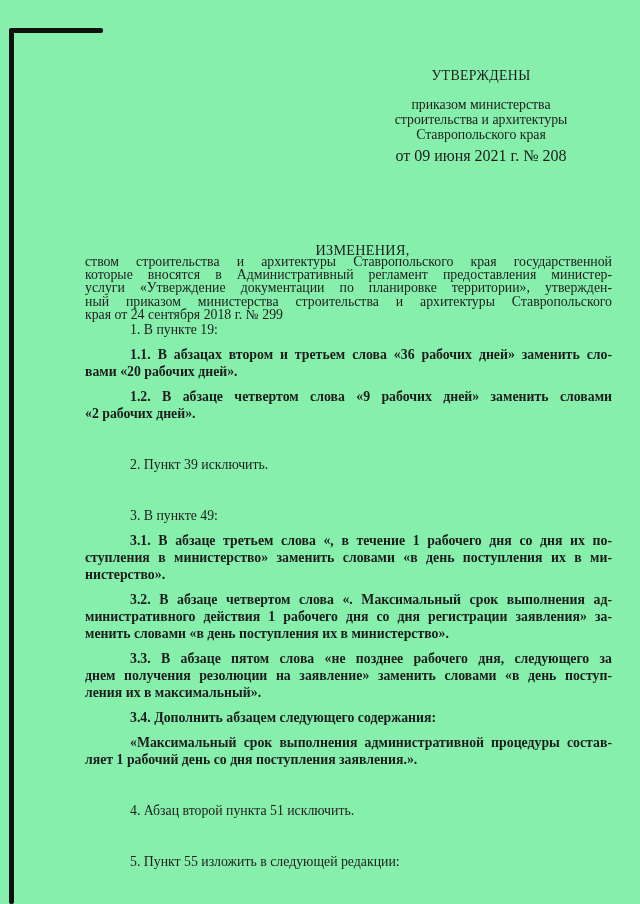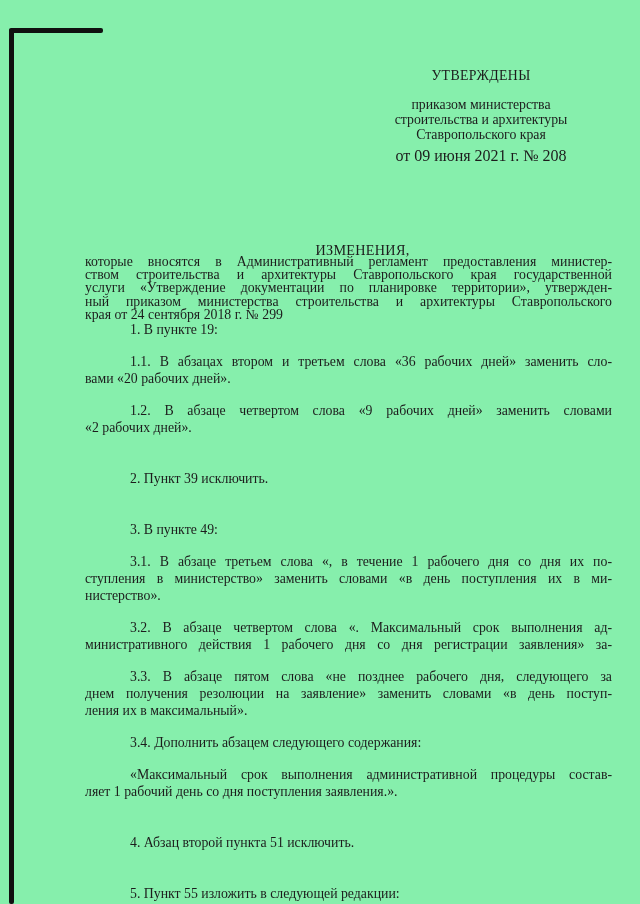--- a/index.html
+++ b/index.html
@@ -39,21 +39,21 @@
   .intro{margin-top:2px;}
   .intro .ln{line-height:13.2px;}
   .ln{
     text-align:justify;text-align-last:justify;
     text-justify:inter-word;
     white-space:normal;
   }
   .para .ln{line-height:17px;}
   .ln.last{text-align-last:left;}
   .ln.ind{text-indent:45px;}
-  .para.g0{margin-top:15px;}
+  .para.g0{margin-top:8px;font-weight:bold;}
   .para.g1{margin-top:34px;}
   .para.g2{}
 </style>
 </head>
 <body>
 
 <div class="page">
 
   <div class="artifact artifact-h"></div>
   <div class="artifact artifact-v"></div>
@@ -65,22 +65,22 @@
         <div>строительства и архитектуры</div>
         <div>Ставропольского края</div>
       </div>
     <div class="order-date">от 09 июня 2021 г. № 208</div>
   </div>
 
   <div class="doc-title">ИЗМЕНЕНИЯ,</div>
 
   <div class="content">
     <div class="intro">
+        <div class="ln">ством строительства и архитектуры Ставропольского края государственной</div>
         <div class="ln">которые вносятся в Административный регламент предоставления министер-</div>
-        <div class="ln">ством строительства и архитектуры Ставропольского края государственной</div>
         <div class="ln">услуги «Утверждение документации по планировке территории», утвержден-</div>
         <div class="ln">ный приказом министерства строительства и архитектуры Ставропольского</div>
         <div class="ln last">края от 24 сентября 2018 г. № 299</div>
       </div>
     <div>
         <div class="para g2">
           <div class="ln last ind">1. В пункте 19:</div>
         </div>
         <div class="para g0">
           <div class="ln ind">1.1. В абзацах втором и третьем слова «36 рабочих дней» заменить сло-</div>
@@ -97,20 +97,21 @@
           <div class="ln last ind">3. В пункте 49:</div>
         </div>
         <div class="para g0">
           <div class="ln ind">3.1. В абзаце третьем слова «, в течение 1 рабочего дня со дня их по-</div>
           <div class="ln">ступления в министерство» заменить словами «в день поступления их в ми-</div>
           <div class="ln last">нистерство».</div>
         </div>
         <div class="para g0">
           <div class="ln ind">3.2. В абзаце четвертом слова «. Максимальный срок выполнения ад-</div>
           <div class="ln">министративного действия 1 рабочего дня со дня регистрации заявления» за-</div>
+          <div class="ln last">менить словами «в день поступления их в министерство».</div>
         </div>
         <div class="para g0">
           <div class="ln ind">3.3. В абзаце пятом слова «не позднее рабочего дня, следующего за</div>
           <div class="ln">днем получения резолюции на заявление» заменить словами «в день поступ-</div>
           <div class="ln last">ления их в максимальный».</div>
         </div>
         <div class="para g0">
           <div class="ln last ind">3.4. Дополнить абзацем следующего содержания:</div>
         </div>
         <div class="para g0">

